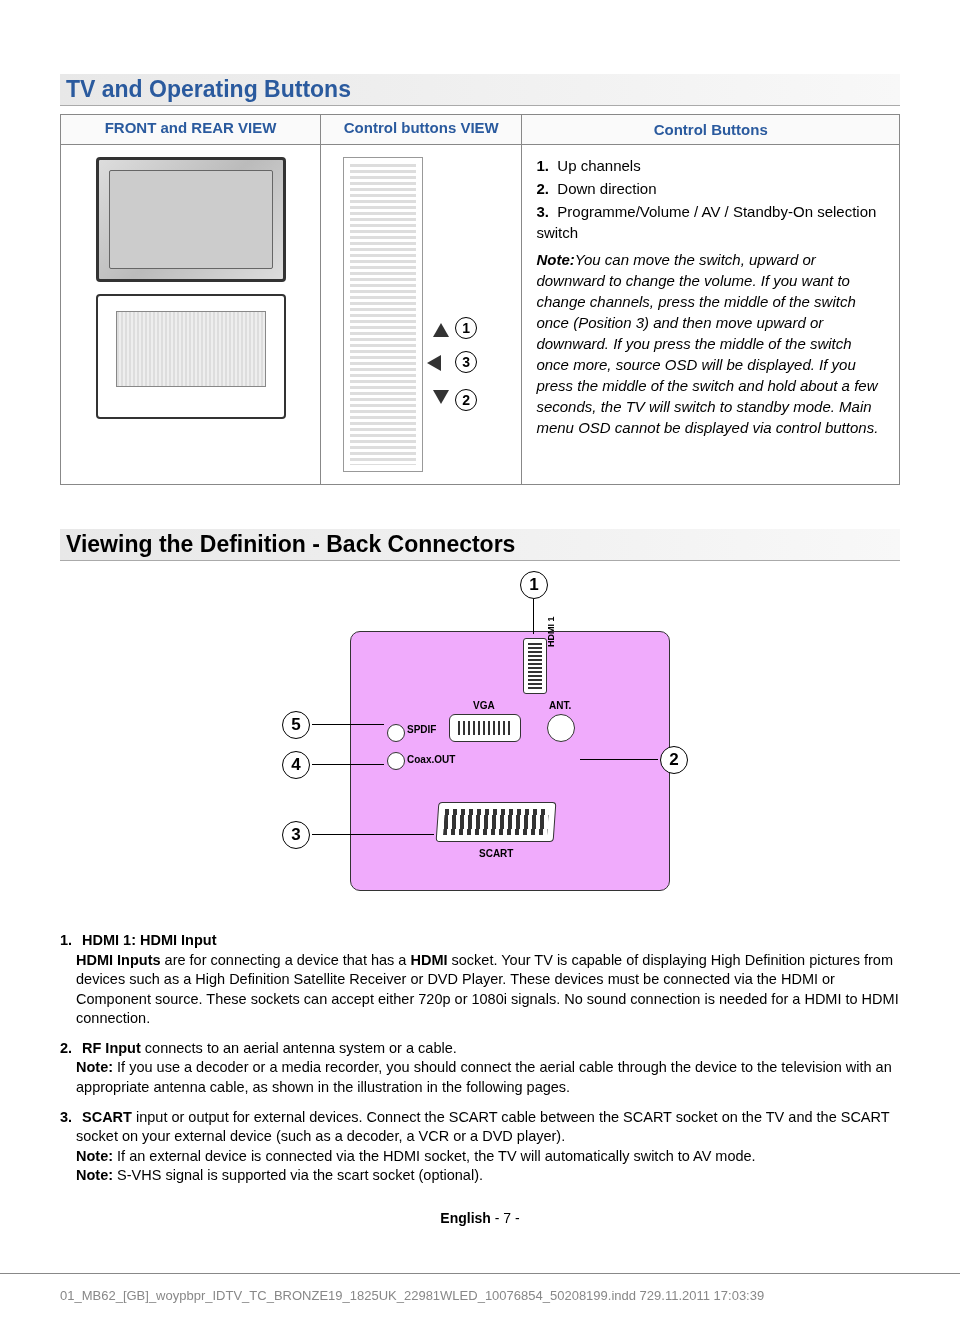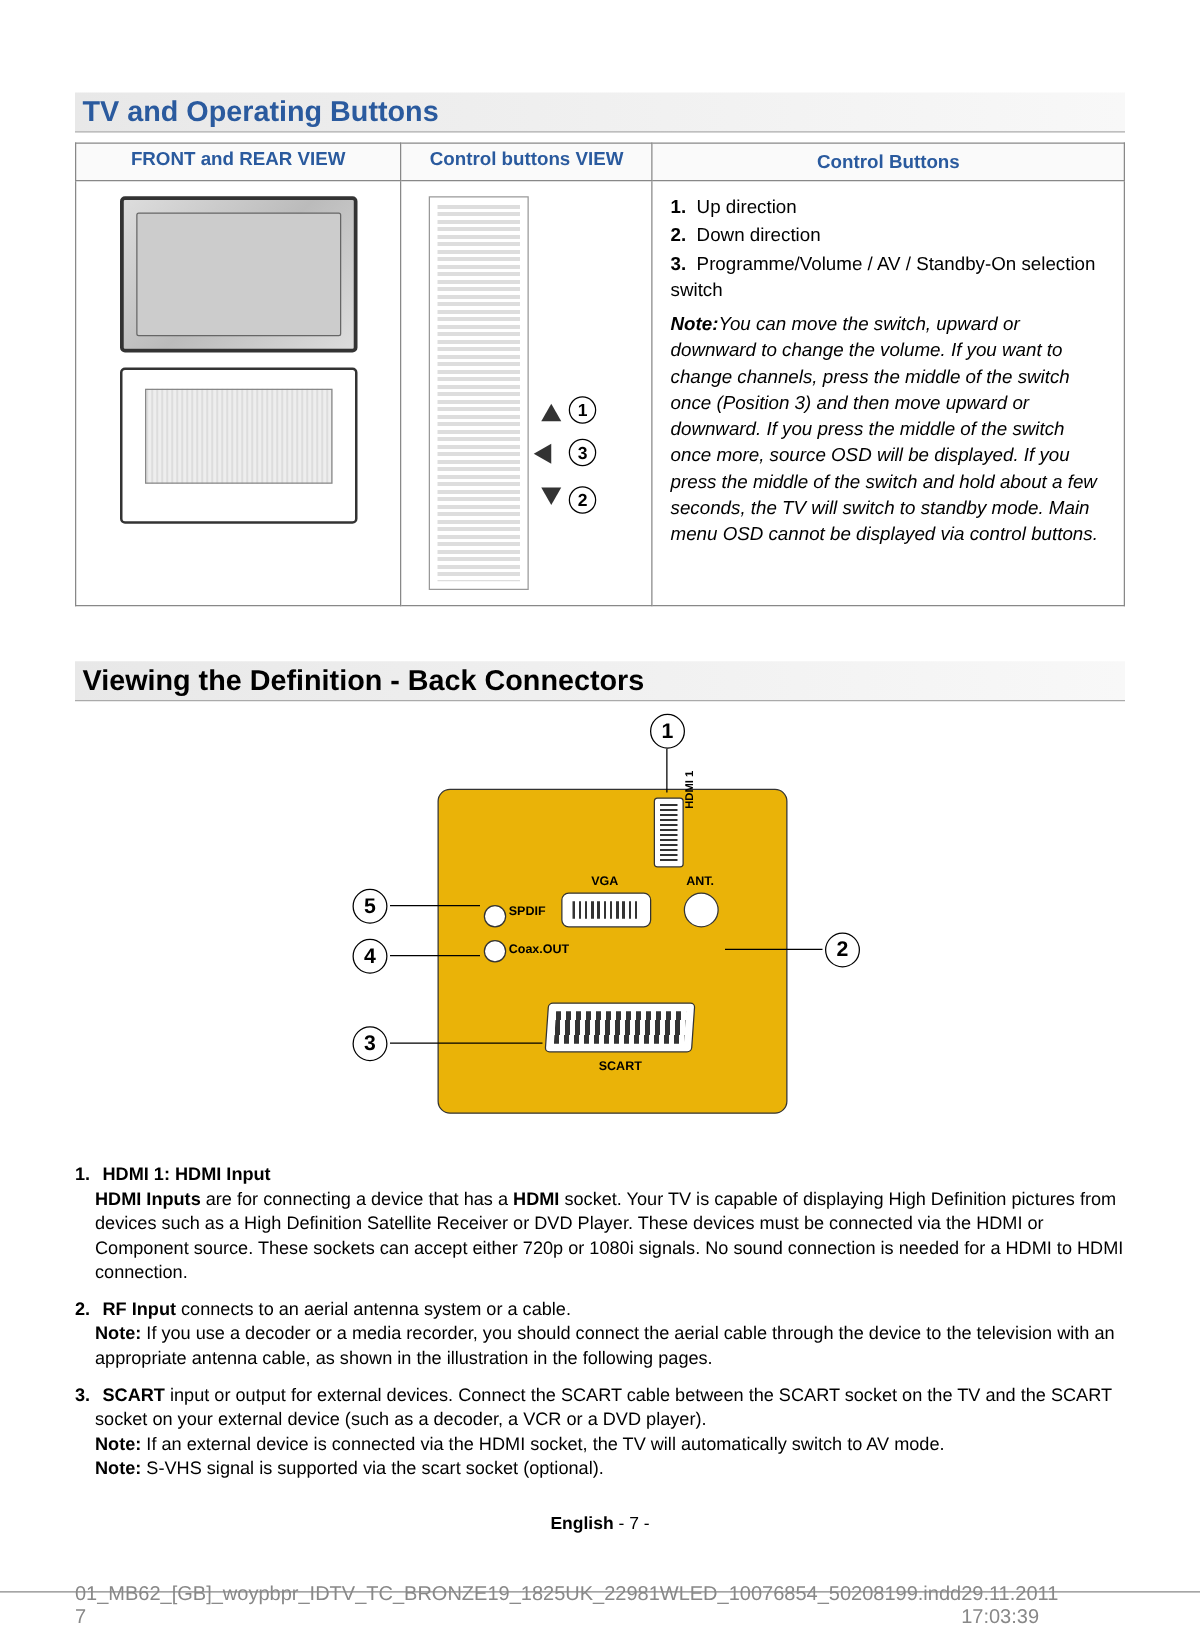--- a/index.html
+++ b/index.html
@@ -81,22 +81,22 @@
     .btn-marker { position:absolute; }
     .arrow-up, .arrow-down { width:0;height:0;border-left:8px solid transparent;border-right:8px solid transparent; }
     .arrow-up{border-bottom:14px solid #333;}
     .arrow-down{border-top:14px solid #333;}
     .arrow-left { width:0;height:0;border-top:8px solid transparent;border-bottom:8px solid transparent;border-right:14px solid #333;}
     .connectors-panel {
       width: 520px; height: 340px; margin: 10px auto 20px;
       position: relative;
     }
     .conn-box {
-      position:absolute; left:130px; top:60px; width:280px; height:260px;
-      border:1.5px solid #333; border-radius:10px; background:#eab308;text-align:center;
+      position:absolute; left:130px; top:60px; width:320px; height:260px;
+      border:1.5px solid #333; border-radius:10px; background:#f0abfc;text-align:center;
     }
     .port {
       position:absolute; border:1.5px solid #333; background:#fff;
       font-size:9px; text-align:center;
     }
     .hdmi-port { left:172px; top:6px; width:24px; height:56px; border-radius:3px; }
     .hdmi-port::before{content:"";position:absolute;left:4px;top:4px;right:4px;bottom:4px;background:repeating-linear-gradient(to bottom,#333,#333 2px,#fff 2px,#fff 4px);}
     .hdmi-label{position:absolute;left:200px;top:10px;font-size:9px;font-weight:bold;transform:rotate(-90deg);transform-origin:left;}
     .vga-port { left:98px; top:82px; width:72px; height:28px; border-radius:6px; }
     .vga-port::before{content:"";position:absolute;left:8px;right:8px;top:6px;bottom:6px;background:repeating-linear-gradient(to right,#333,#333 2px,#fff 2px,#fff 5px);}
@@ -111,21 +111,21 @@
     .callout-line{position:absolute;background:#000;height:1px;}
     .body-text { font-size: 14.5px; line-height: 1.35; }
     .body-list { list-style:none; }
     .body-list li { margin-bottom: 10px; }
     .body-list .num { float:left; width:22px; font-weight:bold; }
     .body-list .content { display:block; margin-left:16px; }
     .footer-center { text-align:center; font-size:14px; margin-top:24px; }
     .page-bottom {
       position:absolute; left:60px; right:60px; bottom:18px;
       display:flex; justify-content:flex-start;
-      color:#888; font-size:16px; border-top:0;margin-top:24px;
+      color:#888; font-size:13px; border-top:0;margin-top:24px;
     }
     hr.cutline{position:absolute;left:0;right:0;top:1273px;border:0;border-top:1px solid #888;}
   </style>
 </head>
 <body>
 
 <div class="heading-bar">
   <span class="h1 blue">TV and Operating Buttons</span>
 </div>
 
@@ -153,21 +153,21 @@
             <div class="arrow-down"></div>
           </div>
       <div class="btn-marker" style="left:134px;top:244px;"><span class="circ-num">2</span></div>
       <div class="btn-marker" style="left:106px;top:210px;">
             <div class="arrow-left"></div>
           </div>
       <div class="btn-marker" style="left:134px;top:206px;"><span class="circ-num">3</span></div>
     </td>
     <td class="cell-c">
       <ol>
-        <li><b>1.</b>&nbsp;&nbsp;<span>Up direction</span></li>
+        <li><b>1.</b>&nbsp;&nbsp;<span>Up channels</span></li>
         <li><b>2.</b>&nbsp;&nbsp;<span>Down direction</span></li>
         <li><b>3.</b>&nbsp;&nbsp;<span>Programme/Volume / AV / Standby-On selection switch</span></li>
       </ol>
       <p class="note"><b>Note:</b><span>You can move the switch, upward or downward to change the volume. If you want to change channels, press the middle of the switch once (Position 3) and then move upward or downward. If you press the middle of the switch once more, source OSD will be displayed. If you press the middle of the switch and hold about a few seconds, the TV will switch to standby mode. Main menu OSD cannot be displayed via control buttons.</span></p>
     </td>
   </tr>
 </tbody>
   </table>
 
 <div class="heading-bar">

